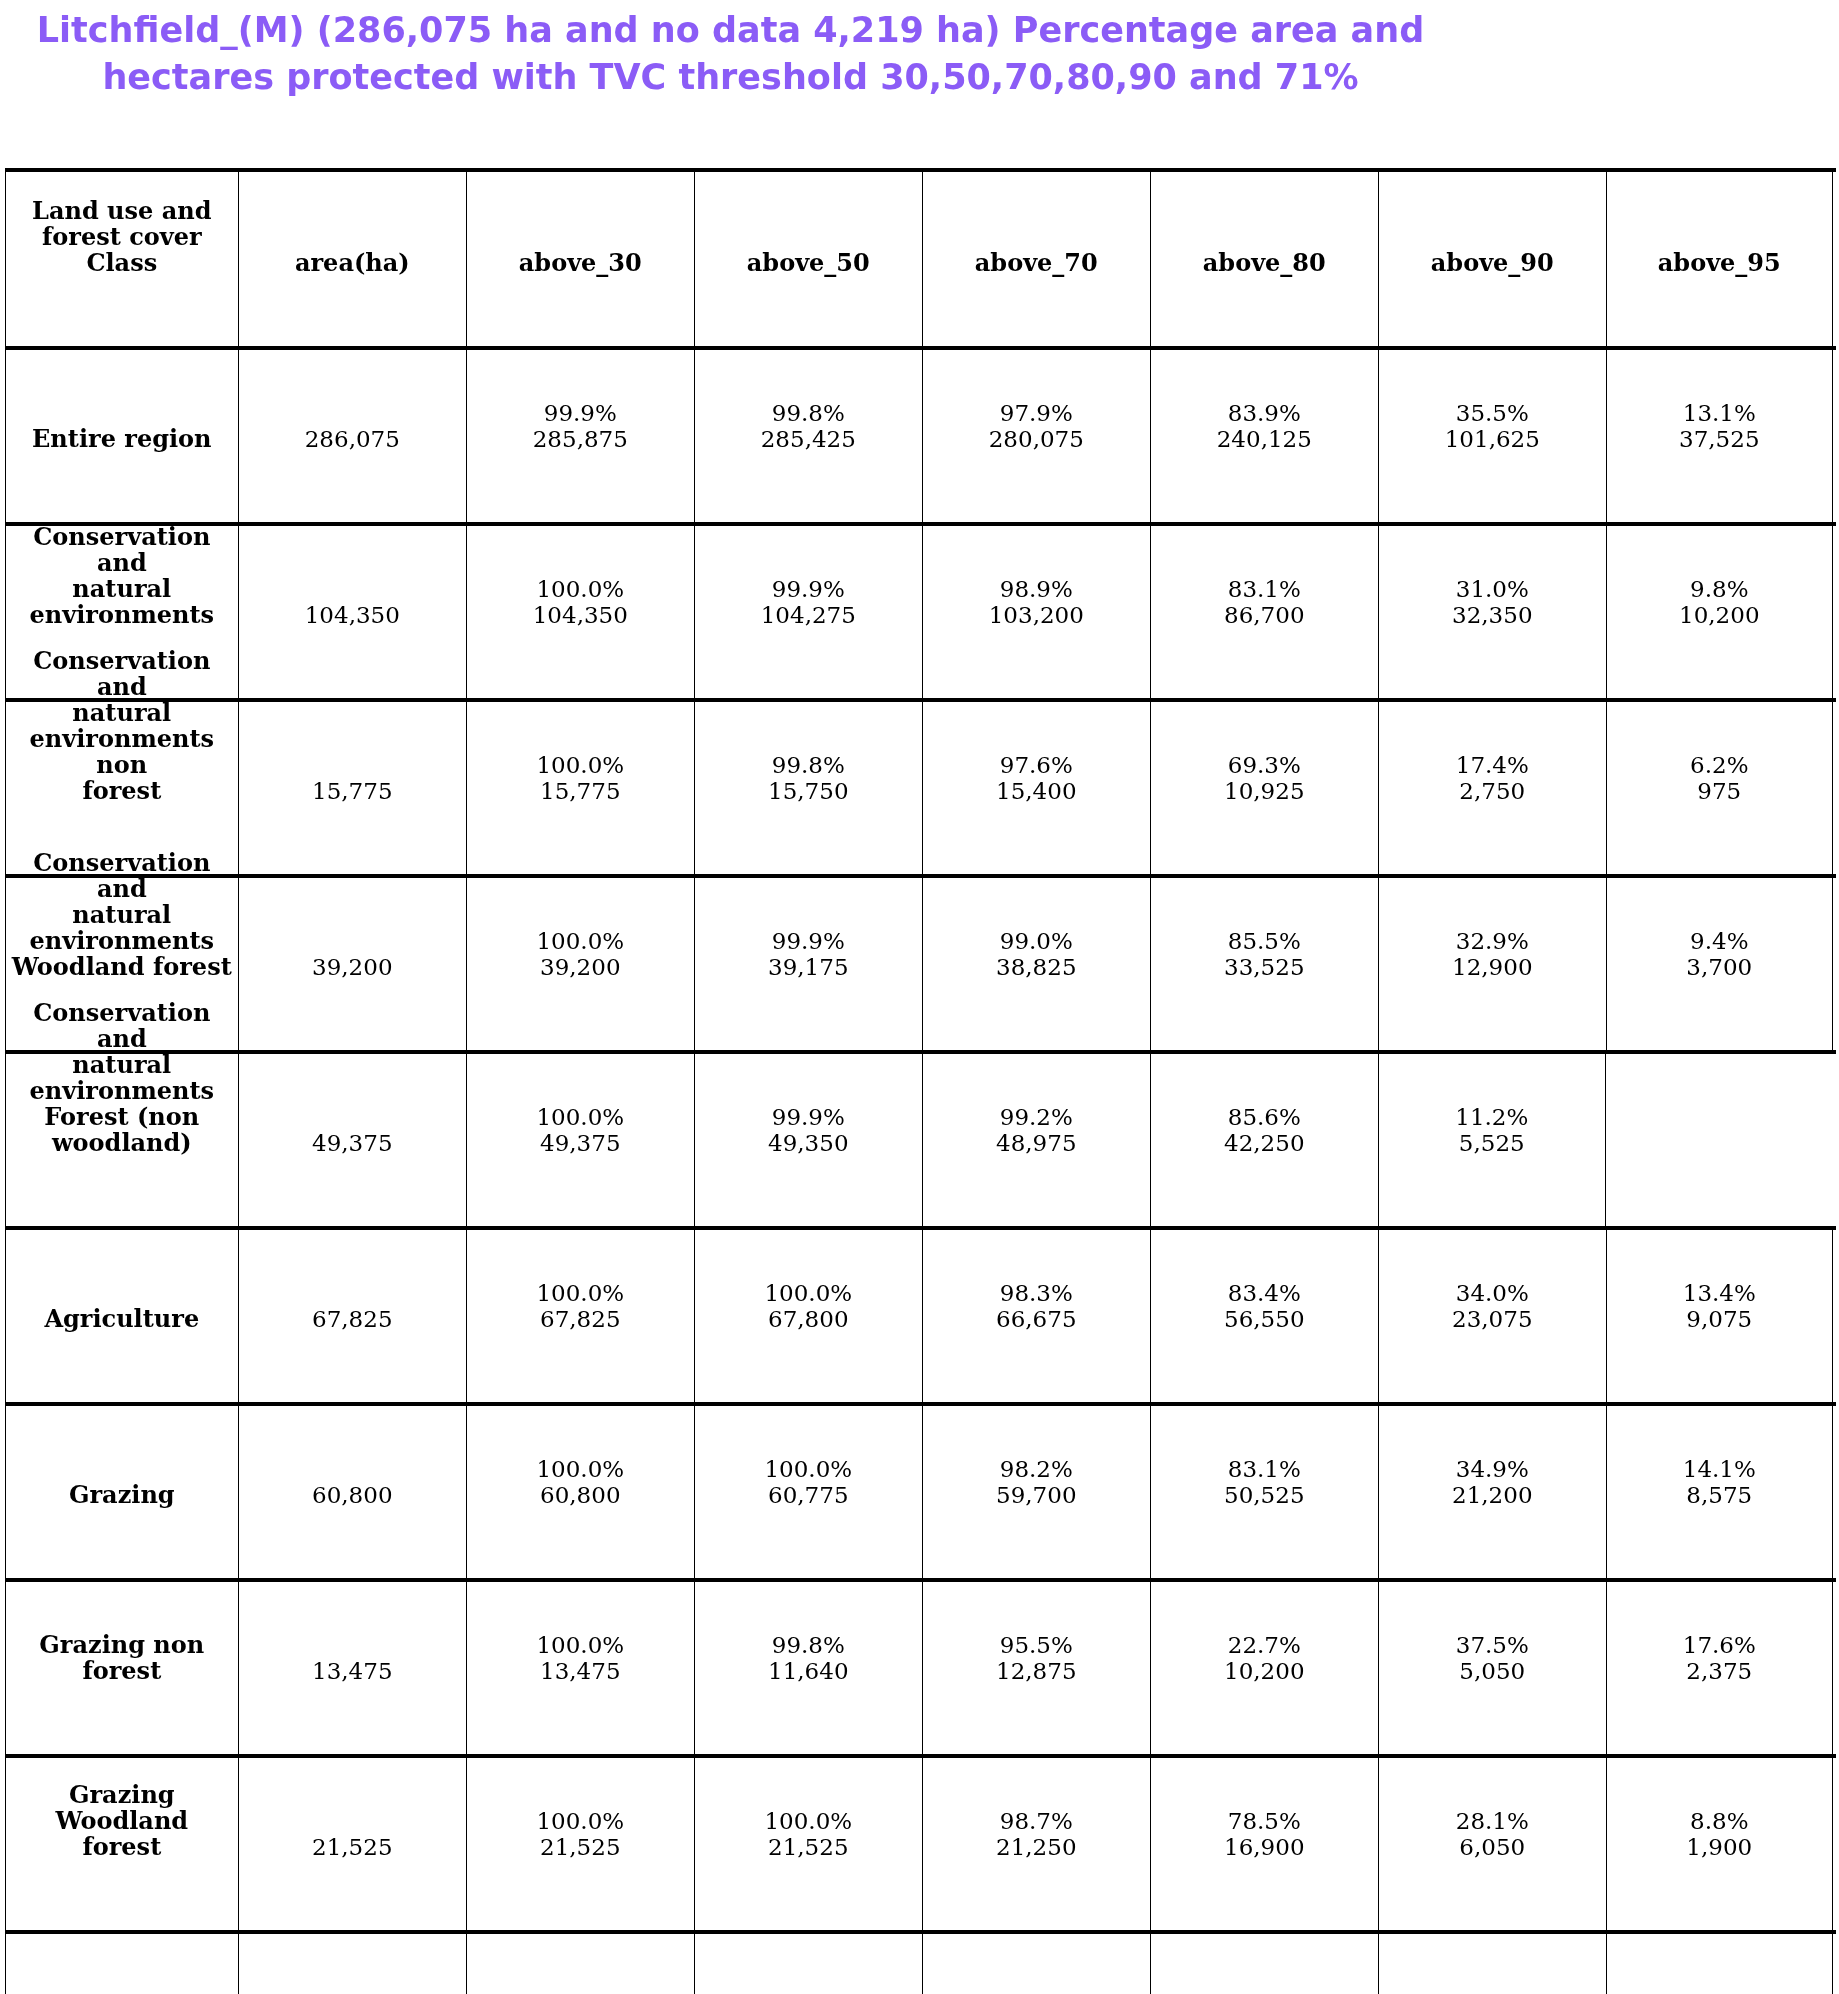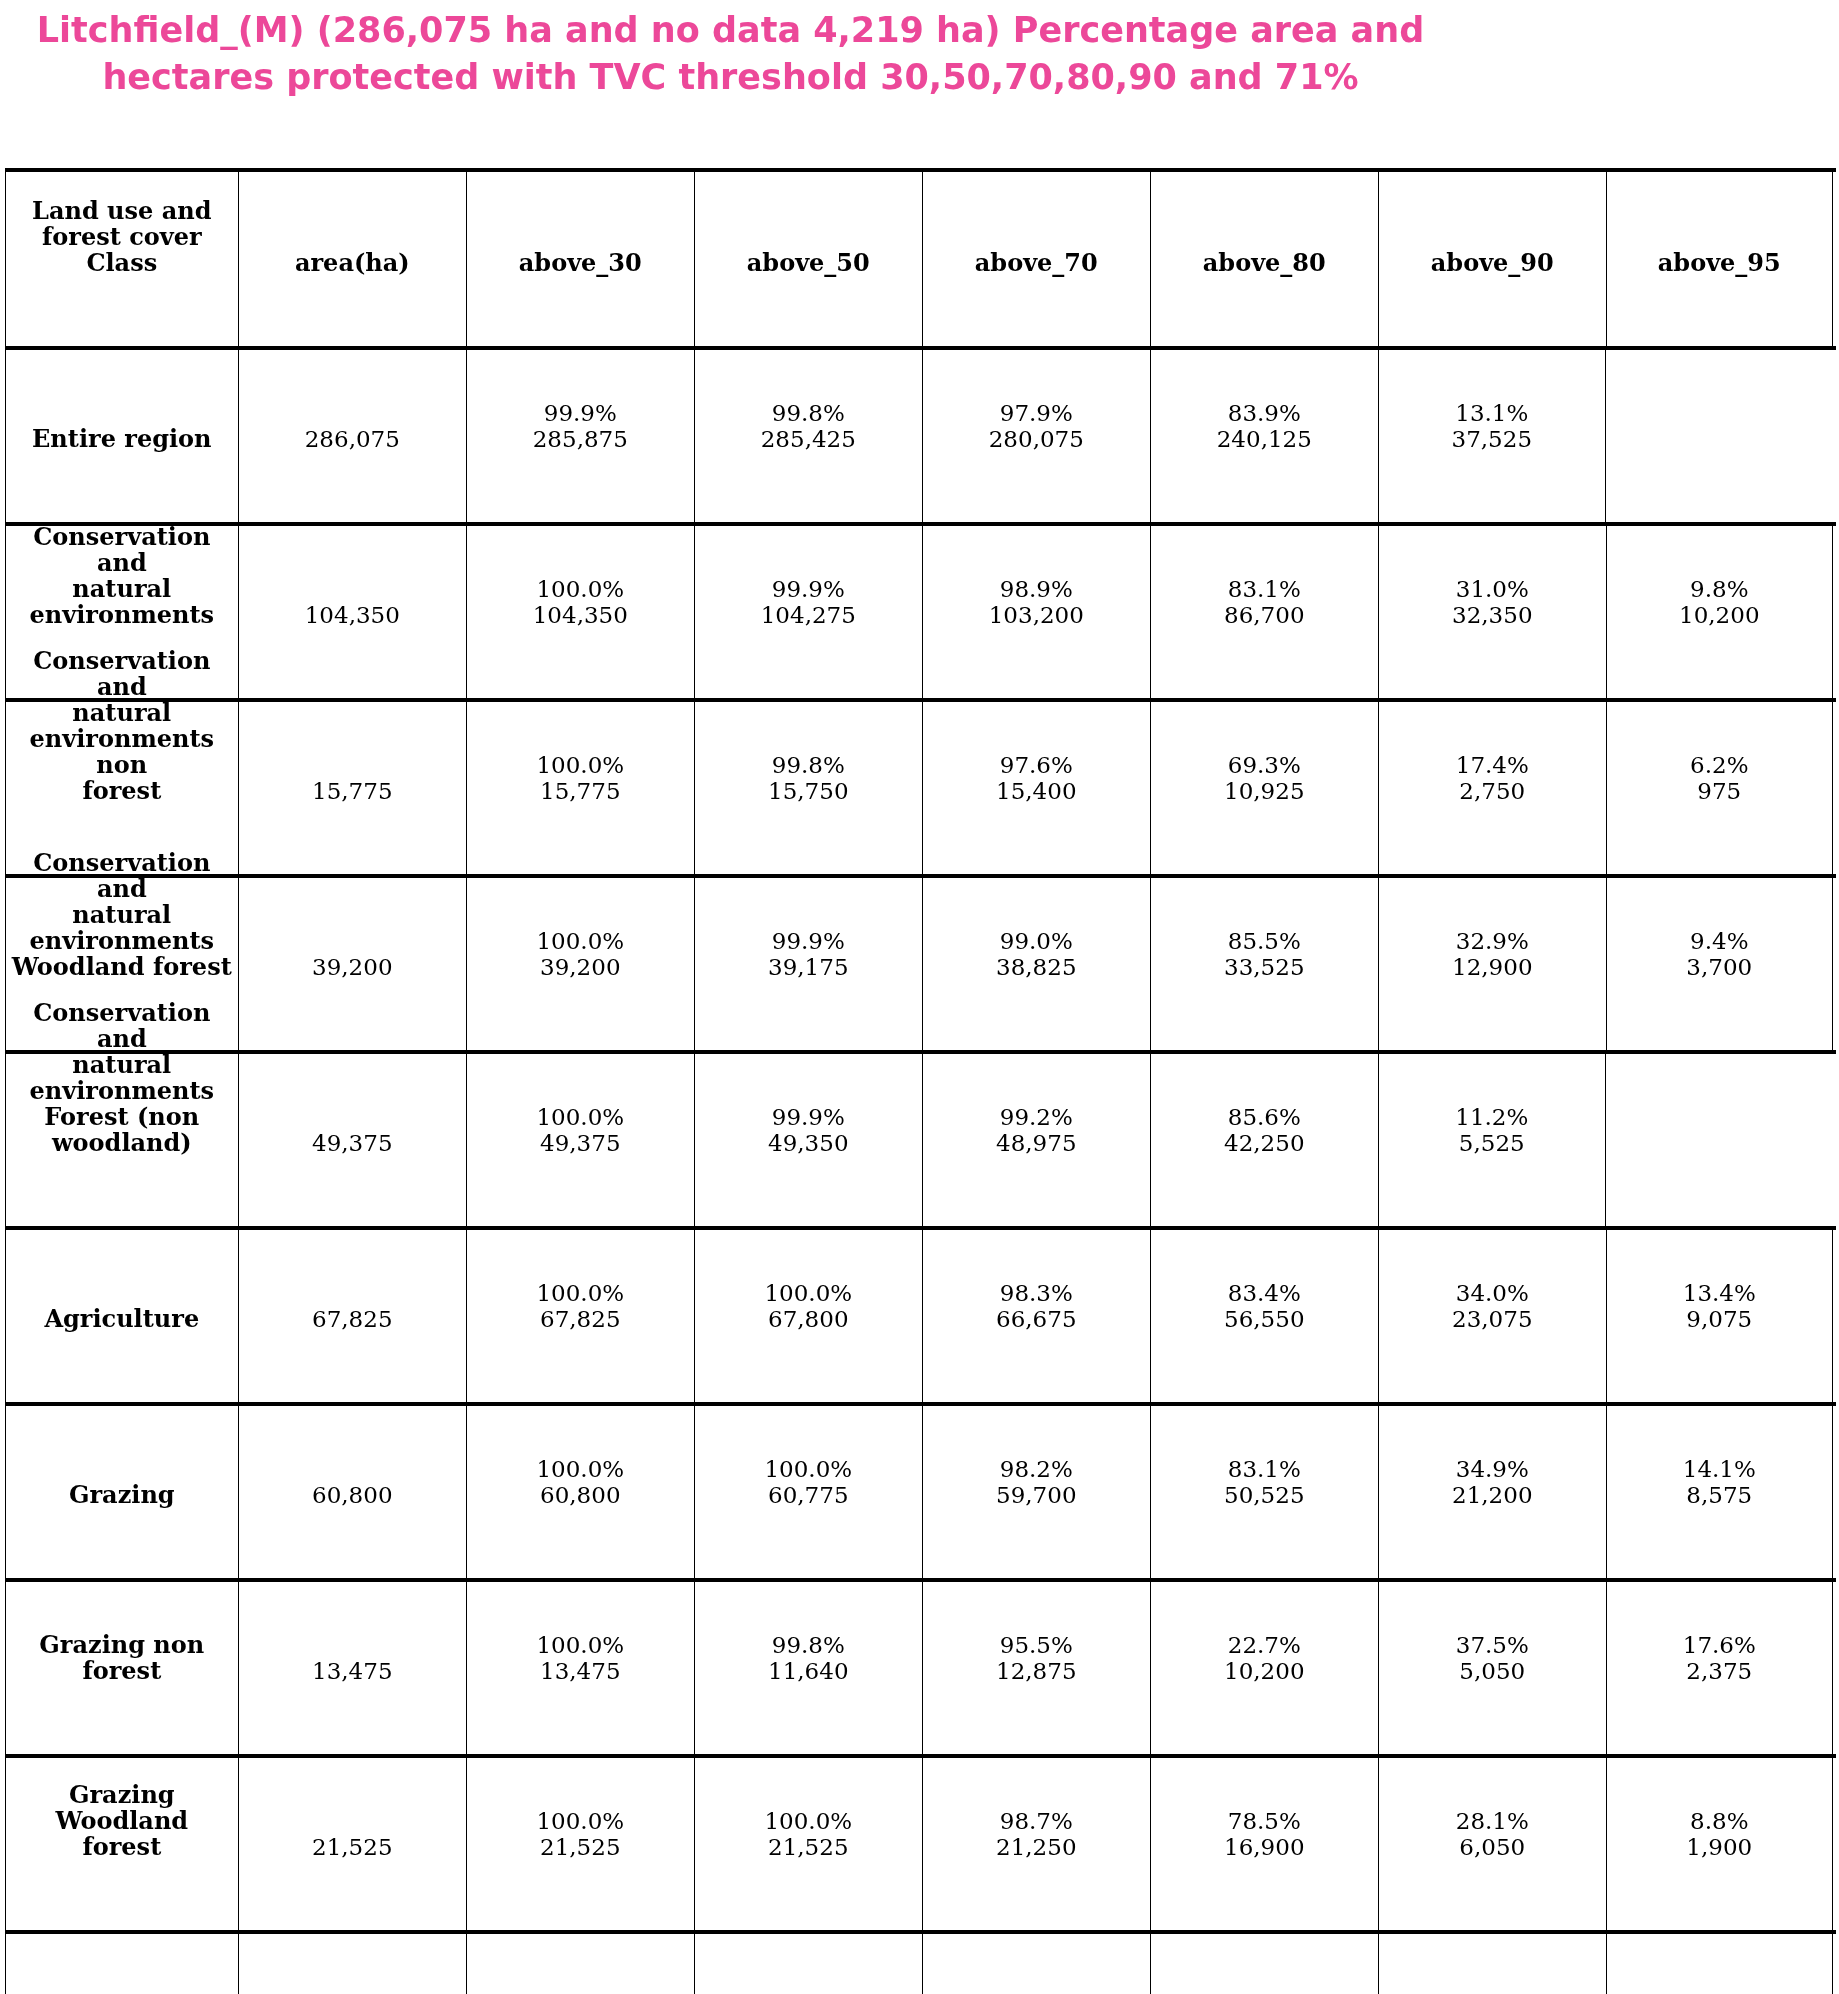--- a/index.html
+++ b/index.html
@@ -2,21 +2,21 @@
 <html style="font-size:6.4px"><head>
 <meta charset="utf-8">
 <style>
   html, body { margin:0; padding:0; width:1839px; height:2549px; background:#ffffff; overflow:hidden; }
   body { position:relative; font-family:"DejaVu Serif", serif; color:#000; }
 
   
   .title {
     position:absolute; top:7.2px; left:0; width:1461px;
     text-align:center; font-family:"DejaVu Sans", sans-serif;
-    font-weight:bold; font-size:35px; line-height:47px; color:#ec4899;
+    font-weight:bold; font-size:35px; line-height:47px; color:#8b5cf6;
   }
 
   
   .tbl {
     position:absolute; left:4.8px; top:168px; width:1831px;
     border-bottom:4.8px solid #000;
   }
   .row {
     display:grid;
     grid-template-columns:233px 228px 228px 228px 228px 228px 228px 227px;
@@ -85,20 +85,23 @@
       <div class="cell">
         <div class="cc"><span class="pct">99.8%</span><span class="ha">285,425</span></div>
       </div>
       <div class="cell">
         <div class="cc"><span class="pct">97.9%</span><span class="ha">280,075</span></div>
       </div>
       <div class="cell">
         <div class="cc"><span class="pct">83.9%</span><span class="ha">240,125</span></div>
       </div>
       <div class="cell">
+        <div class="cc"><span class="pct">35.5%</span><span class="ha">101,625</span></div>
+      </div>
+      <div class="cell">
         <div class="cc"><span class="pct">13.1%</span><span class="ha">37,525</span></div>
       </div>
     </div>
     <div class="row data">
       <div class="cell bold">
         <div class="cc">Conservation and
 natural
 environments</div>
       </div>
       <div class="cell">

